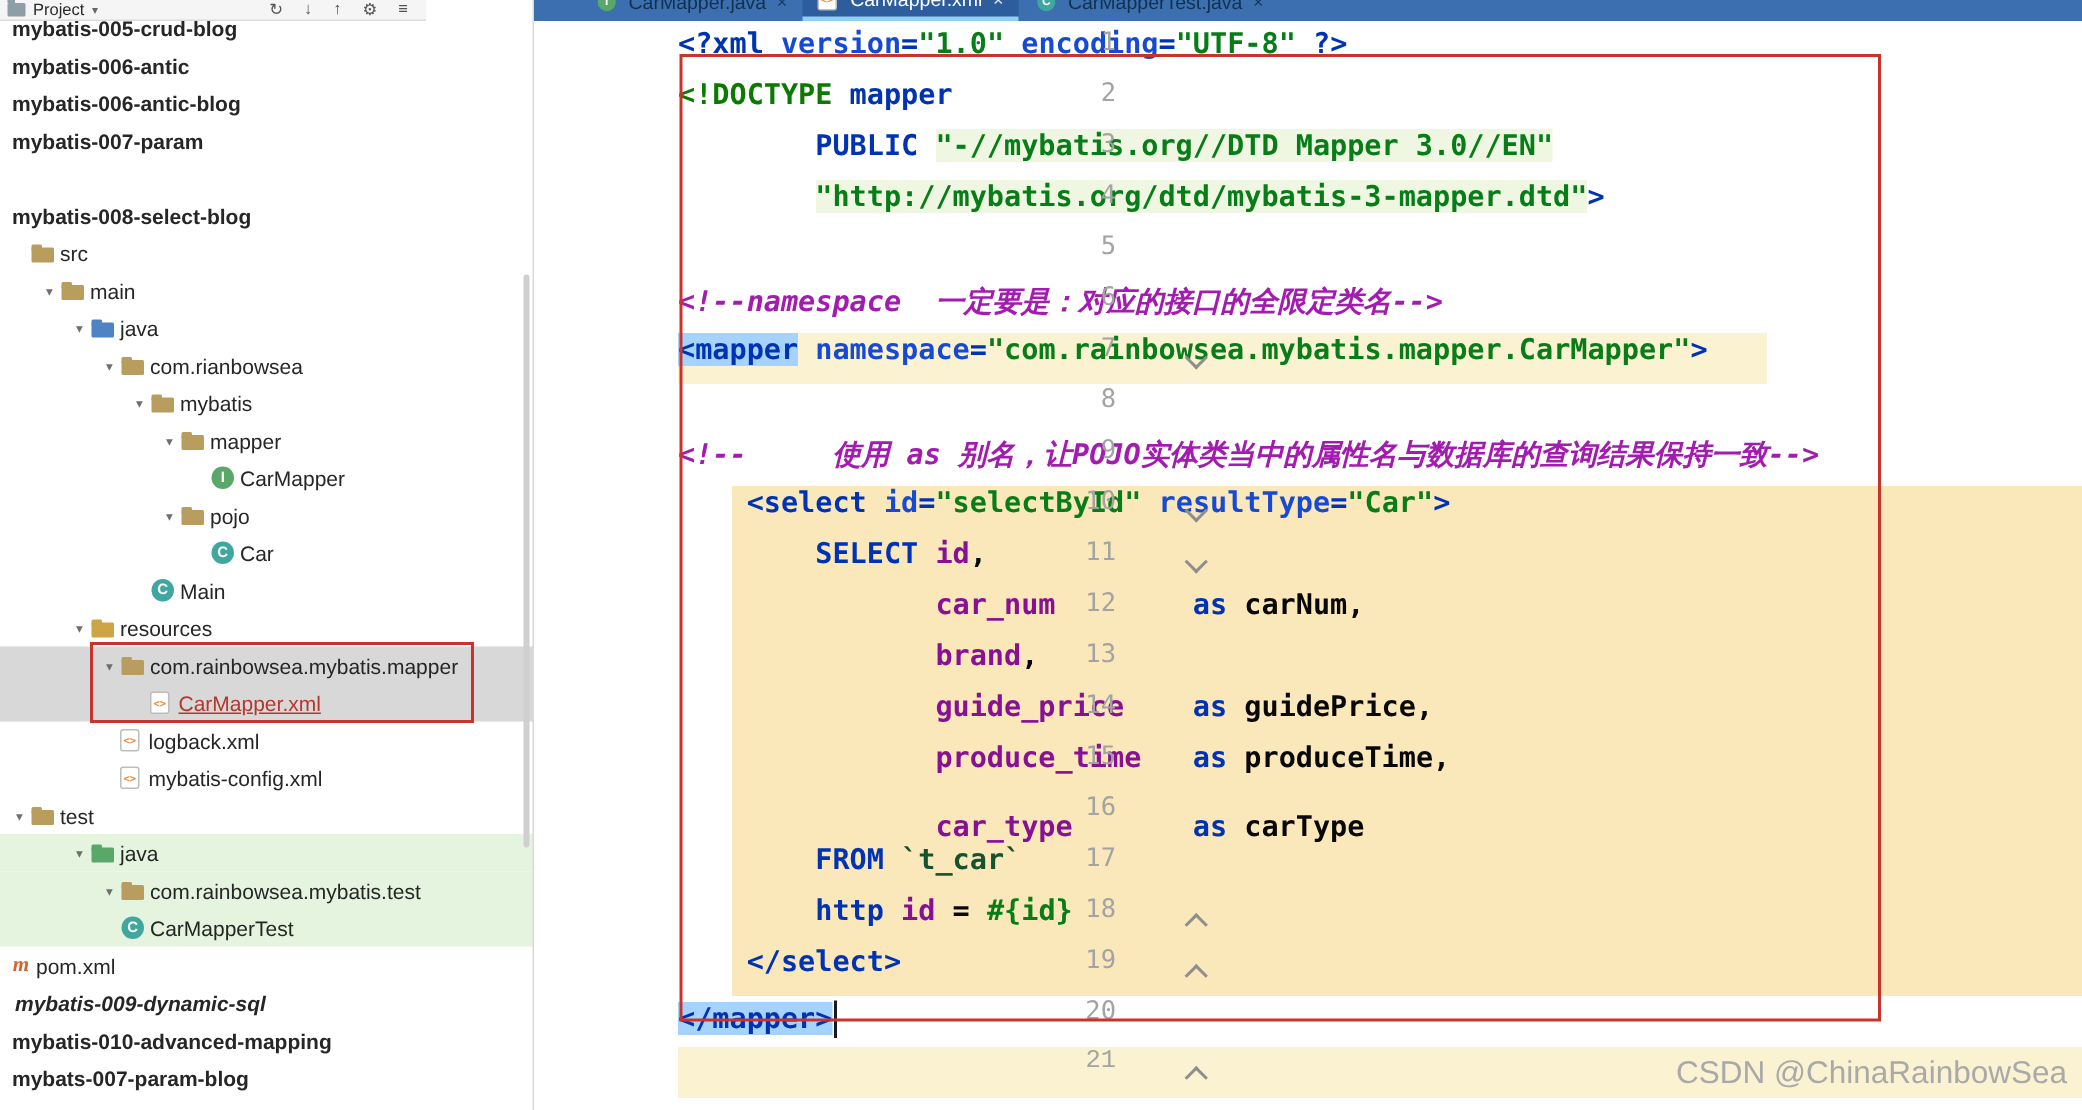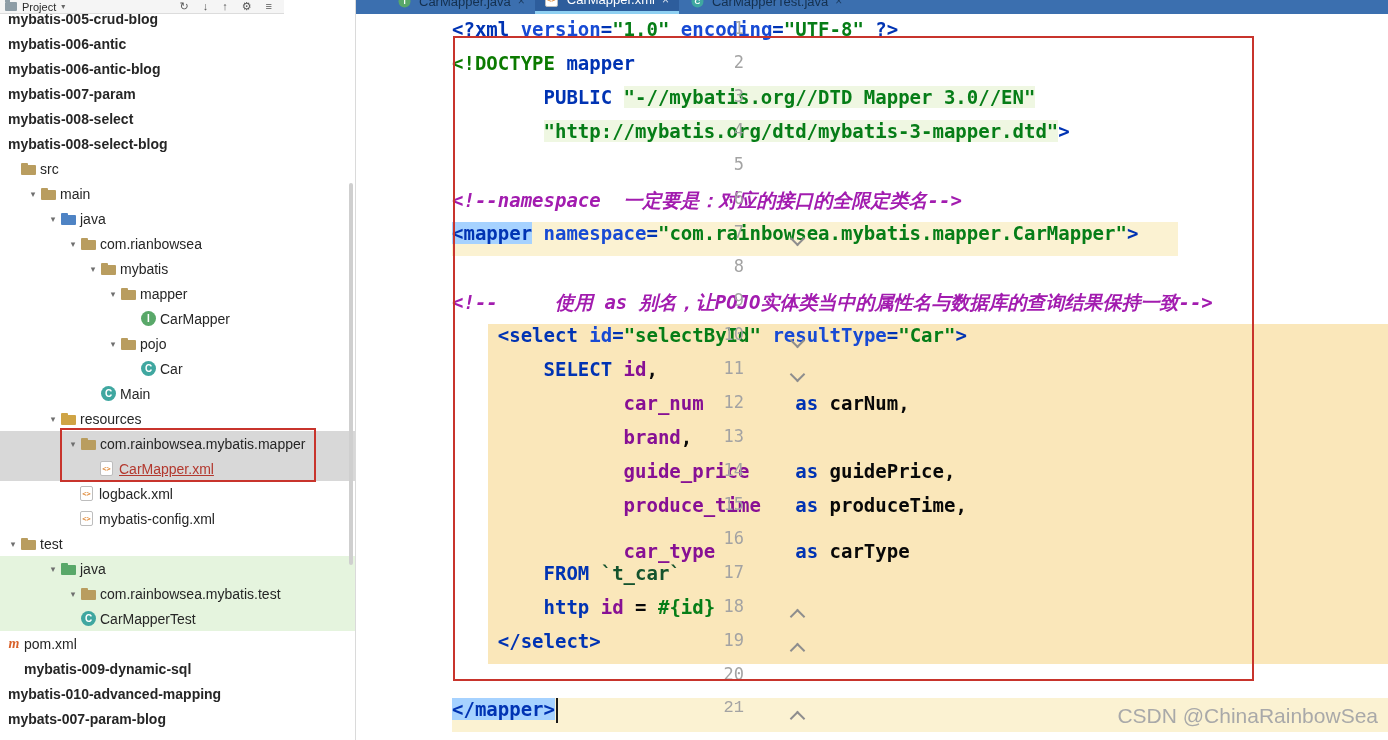--- a/index.html
+++ b/index.html
@@ -111,21 +111,21 @@
       <div class="line" style="top: 358px;"><span class="s-pl">        </span><span class="s-kw">SELECT</span><span class="s-pl"> </span><span class="s-col">id</span><span class="s-pl">,</span></div>
       <div class="line" style="top: 392px;"><span class="s-pl">               </span><span class="s-col">car_num</span><span class="s-pl">        </span><span class="s-kw">as</span><span class="s-pl"> </span><span class="s-pl">carNum</span><span class="s-pl">,</span></div>
       <div class="line" style="top: 426px;"><span class="s-pl">               </span><span class="s-col">brand</span><span class="s-pl">,</span></div>
       <div class="line" style="top: 460px;"><span class="s-pl">               </span><span class="s-col">guide_price</span><span class="s-pl">    </span><span class="s-kw">as</span><span class="s-pl"> </span><span class="s-pl">guidePrice</span><span class="s-pl">,</span></div>
       <div class="line" style="top: 494px;"><span class="s-pl">               </span><span class="s-col">produce_time</span><span class="s-pl">   </span><span class="s-kw">as</span><span class="s-pl"> </span><span class="s-pl">produceTime</span><span class="s-pl">,</span></div>
       <div class="line" style="top: 540px;"><span class="s-pl">               </span><span class="s-col">car_type</span><span class="s-pl">       </span><span class="s-kw">as</span><span class="s-pl"> </span><span class="s-pl">carType</span></div>
       <div class="line" style="top: 562px;"><span class="s-pl">        </span><span class="s-kw">FROM</span><span class="s-pl"> </span><span class="s-tbl">`t_car`</span></div>
       <div class="line" style="top: 596px;"><span class="s-pl">        </span><span class="s-kw">http</span><span class="s-pl"> </span><span class="s-col">id</span><span class="s-pl"> = </span><span class="s-par">#{id}</span></div>
       <div class="line" style="top: 630px;"><span class="s-pl">    </span><span class="s-tag">&lt;/select&gt;</span></div>
       <div class="line" style="top: 664px;"></div>
-      <div class="line" style="top: 698px;"><span class="s-tag hl-sel">&lt;/mapper&gt;</span><span class="caret-bar"></span></div>
+      <div class="line" style="top: 667px;"><span class="s-tag hl-sel">&lt;/mapper&gt;</span><span class="caret-bar"></span></div>
     </div>
   <div id="gutter">
       <div class="lnum" style="top: 18px;">1</div>
       <div class="lnum" style="top: 52px;">2</div>
       <div class="lnum" style="top: 86px;">3</div>
       <div class="lnum" style="top: 120px;">4</div>
       <div class="lnum" style="top: 154px;">5</div>
       <div class="lnum" style="top: 188px;">6</div>
       <div class="lnum" style="top: 222px;">7</div>
       <div class="lnum" style="top: 256px;">8</div>
@@ -156,23 +156,20 @@
       </div>
       <div class="tree-row bold" style="top: 31px; padding-left: 6px;">
         <span class="lbl">mybatis-006-antic</span>
       </div>
       <div class="tree-row bold" style="top: 56px; padding-left: 6px;">
         <span class="lbl">mybatis-006-antic-blog</span>
       </div>
       <div class="tree-row bold" style="top: 81px; padding-left: 6px;">
         <span class="lbl">mybatis-007-param</span>
       </div>
-      <div class="tree-row bold" style="top: 106px; padding-left: 6px;">
-        <span class="lbl">mybatis-008-select</span>
-      </div>
       <div class="tree-row bold" style="top: 131px; padding-left: 6px;">
         <span class="lbl">mybatis-008-select-blog</span>
       </div>
       <div class="tree-row" style="top: 156px; padding-left: 6px;">
         <span class="spacer"></span>
         <span class="ic ic-folder "></span>
         <span class="lbl">src</span>
       </div>
       <div class="tree-row" style="top: 181px; padding-left: 26px;">
         <span class="chev">▾</span>
@@ -261,21 +258,21 @@
       </div>
       <div class="tree-row row-test" style="top: 606px; padding-left: 66px;">
         <span class="spacer"></span>
         <span class="ic-circle ic-cls">C</span>
         <span class="lbl">CarMapperTest</span>
       </div>
       <div class="tree-row" style="top: 631px; padding-left: 6px;">
         <span class="ic-mvn">m</span>
         <span class="lbl">pom.xml</span>
       </div>
-      <div class="tree-row bold" style="top: 656px; padding-left: 22px;">
+      <div class="tree-row bold" style="top: 656px; padding-left: 8px; font-style: italic;">
         <span class="lbl">mybatis-009-dynamic-sql</span>
       </div>
       <div class="tree-row bold" style="top: 681px; padding-left: 6px;">
         <span class="lbl">mybatis-010-advanced-mapping</span>
       </div>
       <div class="tree-row bold" style="top: 706px; padding-left: 6px;">
         <span class="lbl">mybats-007-param-blog</span>
       </div>
     </div>
   <div id="tree-scroll"></div>

